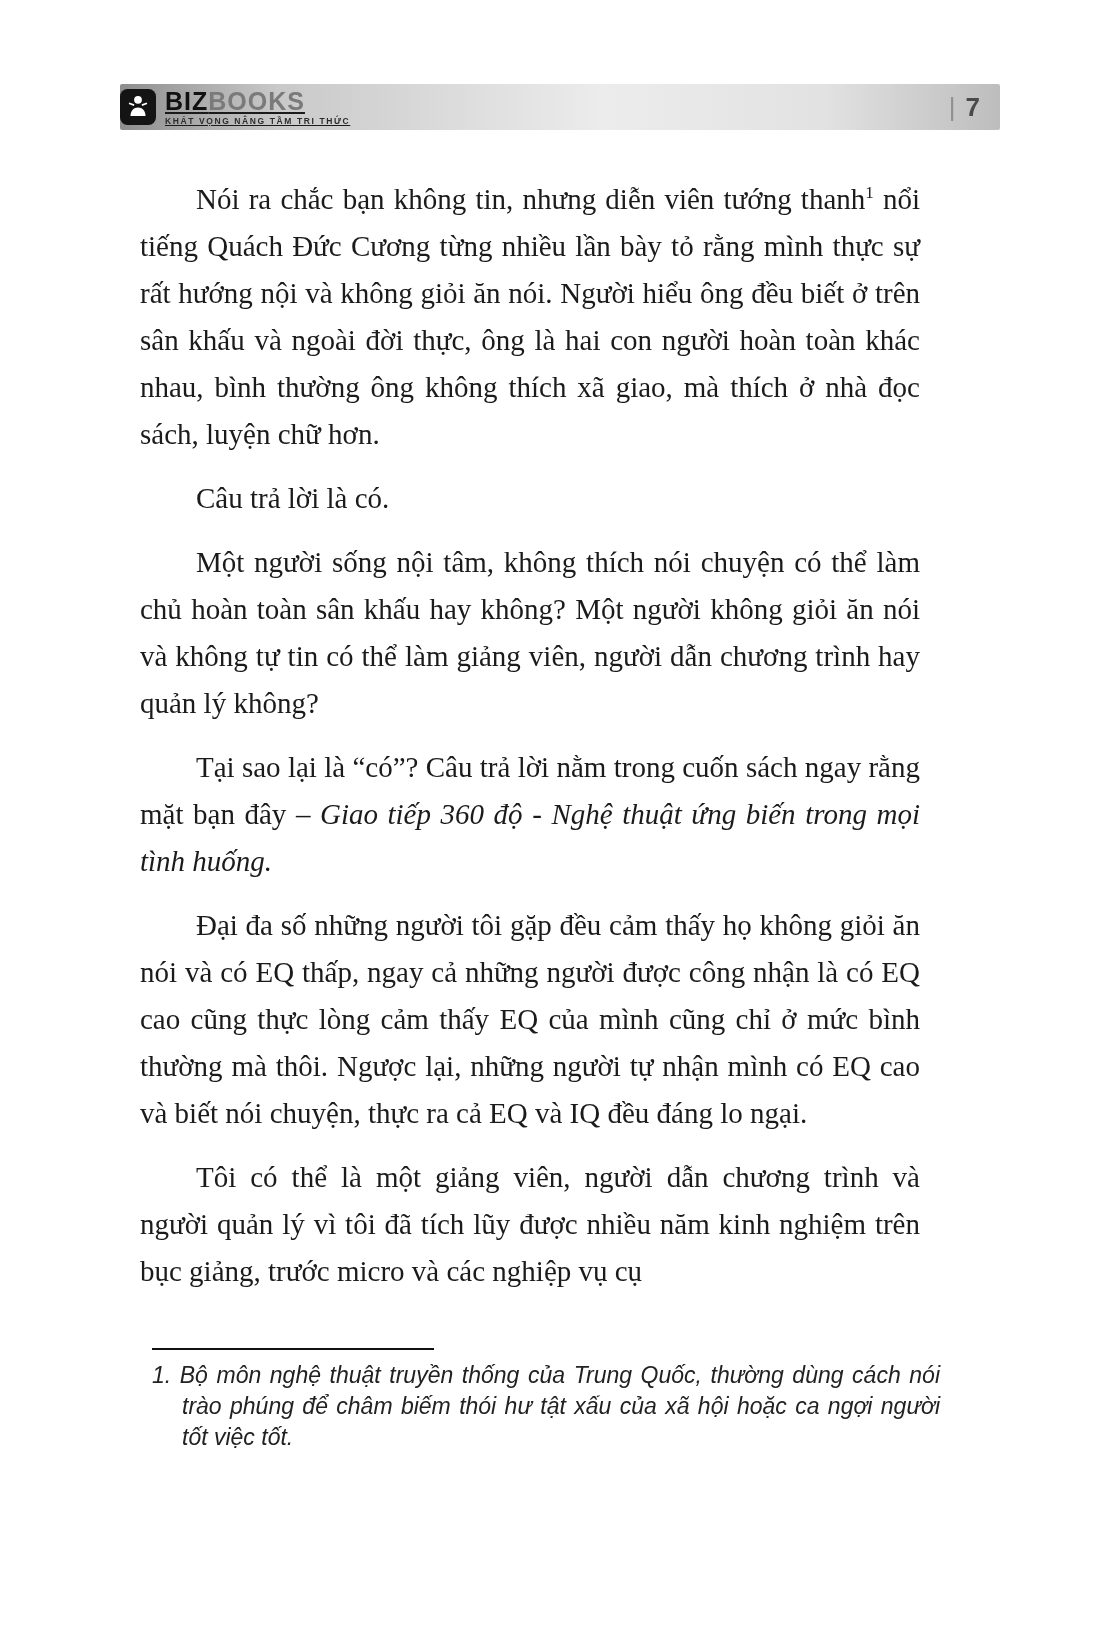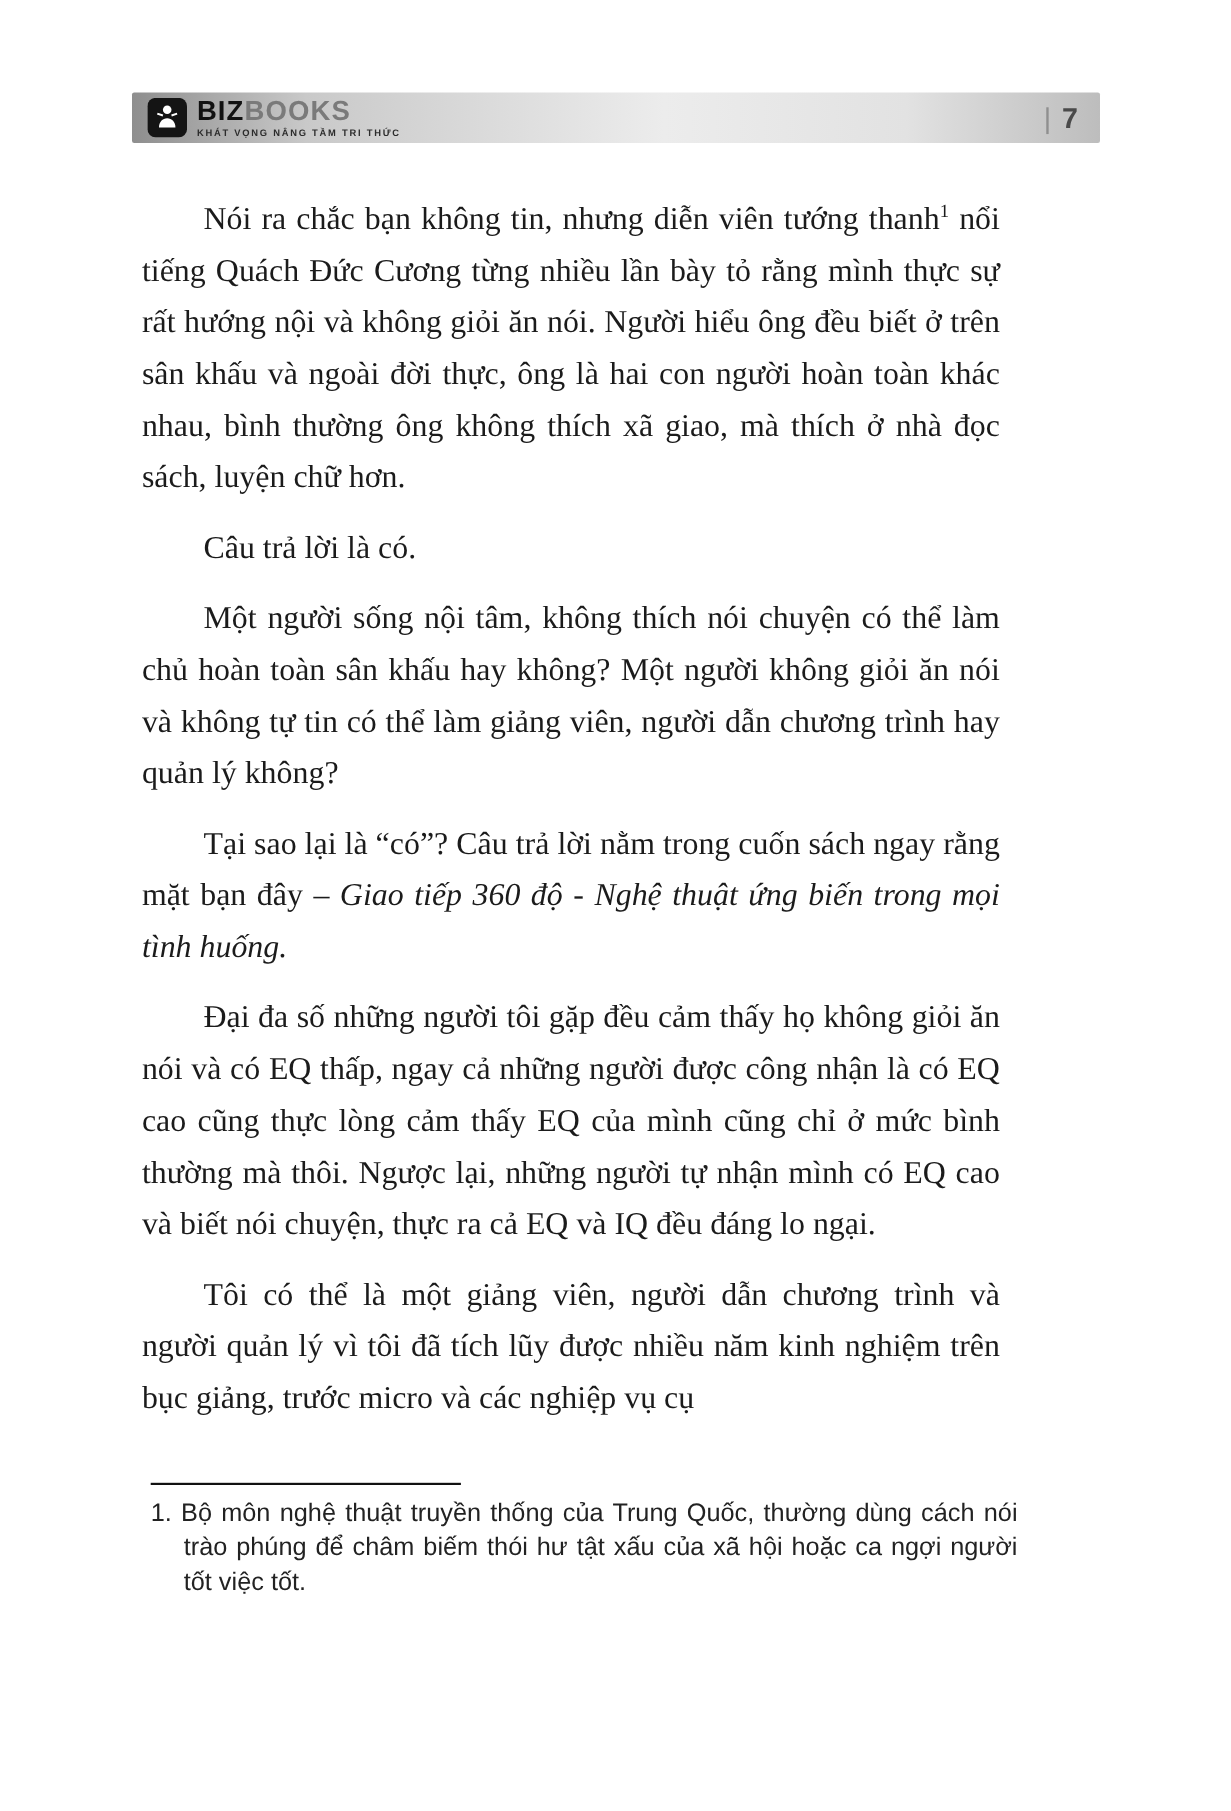--- a/index.html
+++ b/index.html
@@ -14,21 +14,21 @@
   
   .header-bar{
     position:absolute;top:84px;left:120px;
     width:880px;height:46px;
     background:linear-gradient(90deg,#8e8e8e 0%,#c9c9c9 18%,#ececec 55%,#e2e2e2 80%,#bdbdbd 100%);
     display:flex;align-items:center;justify-content:space-between;
     border-radius:2px;
   }
   .brand{
     display:flex;align-items:center;gap:9px;
-    padding-left:14px;
+    text-decoration:underline;
   }
   .logo-icon{
     width:36px;height:36px;flex:0 0 auto;
   }
   .brand-textblock{display:flex;flex-direction:column;line-height:1;}
   .brand-line{
     font-family:"Liberation Sans", sans-serif;
     font-weight:bold;font-size:25px;letter-spacing:1px;
     display:flex;align-items:baseline;
   }
@@ -41,33 +41,33 @@
   }
   .page-num{
     display:flex;align-items:center;gap:10px;
     padding-right:20px;
     font-family:"Liberation Sans", sans-serif;
   }
   .page-num .sep{color:#8f8f8f;font-size:26px;font-weight:normal;line-height:1;}
   .page-num .num{color:#4a4a4a;font-size:26px;font-weight:bold;line-height:1;}
   
   .body-text{
-    position:absolute;top:176px;left:129px;width:780px;
+    position:absolute;top:176px;left:140px;width:780px;
   }
   .para{
     margin:0 0 17px 0;
     font-size:29px;line-height:47px;
     text-align:justify;text-indent:56px;
     color:#1b1b1b;
   }
   .para sup{font-size:17px;line-height:0;}
   .para .italic{font-style:italic;}
   
   .footnote{
-    position:absolute;top:1348px;left:137px;width:788px;
+    position:absolute;top:1348px;left:152px;width:788px;font-style:italic;
   }
   .footnote-rule{
     width:282px;border:0;border-top:2.5px solid #111;
     margin:0 0 10px 0;
   }
   .footnote-text{
     font-family:"Liberation Sans", sans-serif;
     font-size:23px;line-height:31px;color:#222;
     padding-left:30px;text-indent:-30px;
     text-align:justify;

